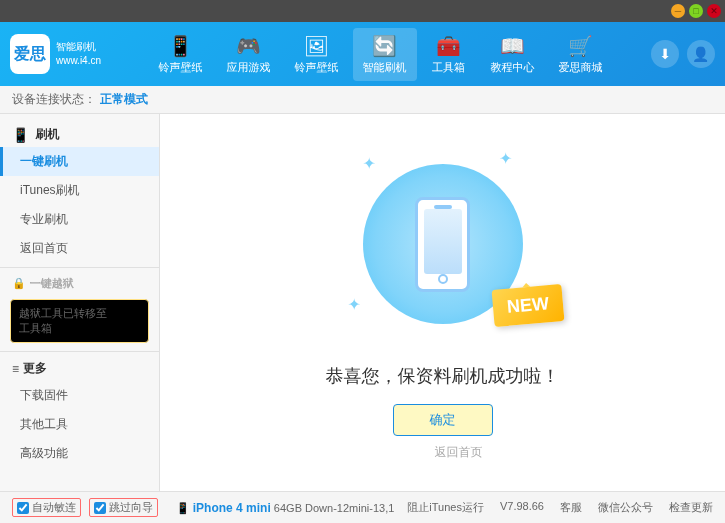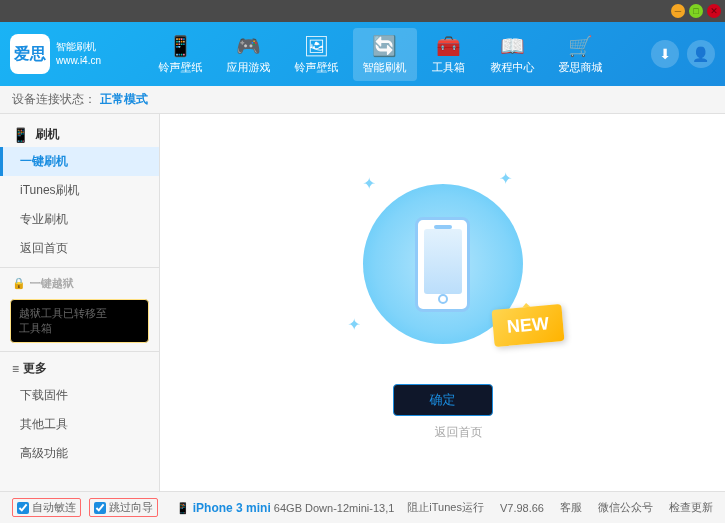--- a/index.html
+++ b/index.html
@@ -224,21 +224,21 @@
     .sparkle-3 { bottom: 30px; left: 15px; }
 
     .success-text {
       font-size: 18px;
       color: #333;
       margin-bottom: 16px;
       text-align: center;
     }
     .confirm-btn {
       width: 100px; height: 32px;
-      background: #0f172a;
+      background: #fef9c3;
       border: 1px solid #1a8de0;
       color: #1a8de0;
       border-radius: 4px;
       cursor: pointer;
       font-size: 13px;
       margin-bottom: 8px;
     }
     .back-link {
       color: #aaa; font-size: 12px; cursor: pointer; margin-left: 32px;
     }
@@ -265,21 +265,21 @@
       padding: 1px 4px;
     }
     .checkbox { width: 12px; height: 12px; accent-color: #1a8de0; }
     .device-info {
       margin-left: 10px;
     }
     .device-name { color: #1a8de0; font-weight: bold; font-size: 12px; }
     .device-detail { color: #666; font-size: 11px; }
 
     .footer-right {
-      display: flex; align-items: center; gap: 16px;
+      display: flex; gap: 16px;
       color: #666; font-size: 11px;
     }
     .footer-link { cursor: pointer; color: #666; }
   </style>
 </head>
 <body>
 
 <div class="titlebar">
   <div class="titlebar-btn min">─</div>
   <div class="titlebar-btn max">□</div>
@@ -373,38 +373,39 @@
       <span class="sparkle sparkle-3">✦</span>
       <div class="phone-circle">
         <div class="phone-body">
           <div class="phone-speaker"></div>
           <div class="phone-screen"></div>
           <div class="phone-home"></div>
         </div>
       </div>
       <div class="new-badge">NEW</div>
     </div>
+    <div class="success-text">恭喜您，保资料刷机成功啦！</div>
     <button class="confirm-btn">确定</button>
     <div class="back-link">返回首页</div>
   </div>
 </div>
 
 <div class="footer">
   <div class="footer-left">
     <label class="checkbox-item">
       <input type="checkbox" class="checkbox" checked="" style="">
       <span>自动敏连</span>
     </label>
     <label class="checkbox-item">
       <input type="checkbox" class="checkbox" checked="" style="">
       <span>跳过向导</span>
     </label>
     <div class="device-info">
       <span>📱</span>
-      <span class="device-name">iPhone 3 mini</span>
+      <span class="device-name">iPhone 4 mini</span>
       <span class="device-detail">64GB</span>
       <span class="device-detail">Down-12mini-13,1</span>
     </div>
   </div>
   <div class="footer-right">
     <span>阻止iTunes运行</span>
     <span>V7.98.66</span>
     <span class="footer-link">客服</span>
     <span class="footer-link">微信公众号</span>
     <span class="footer-link">检查更新</span>

